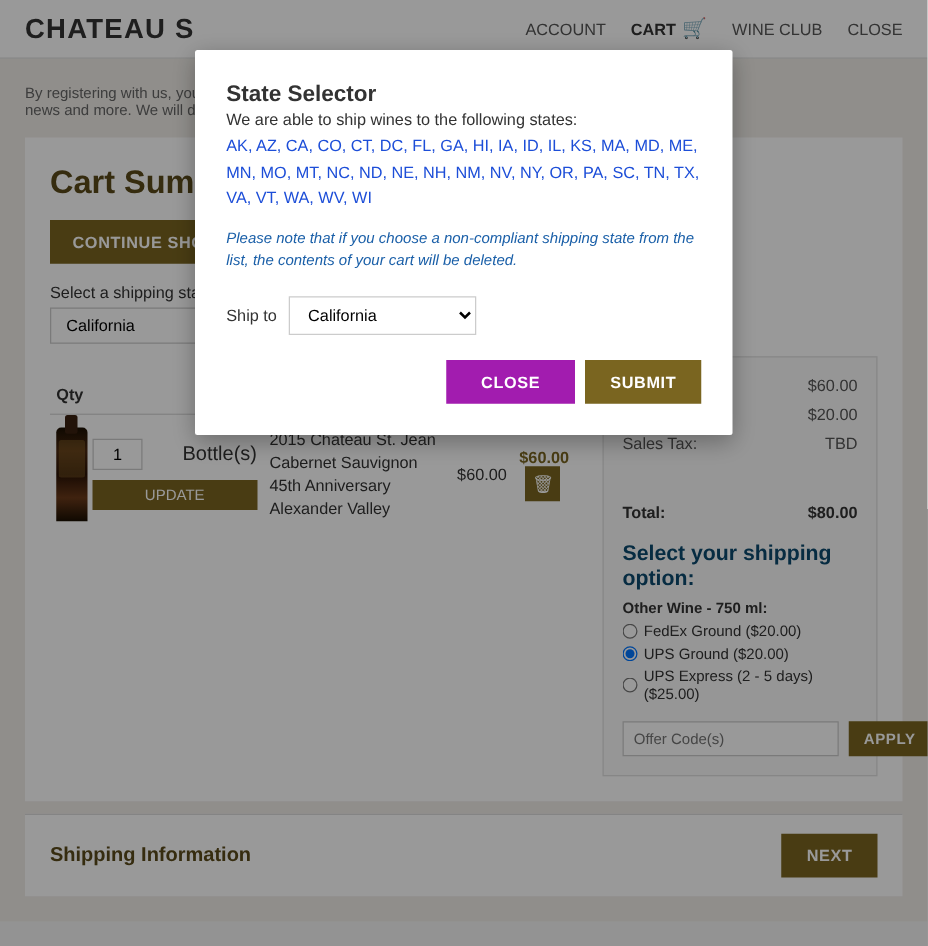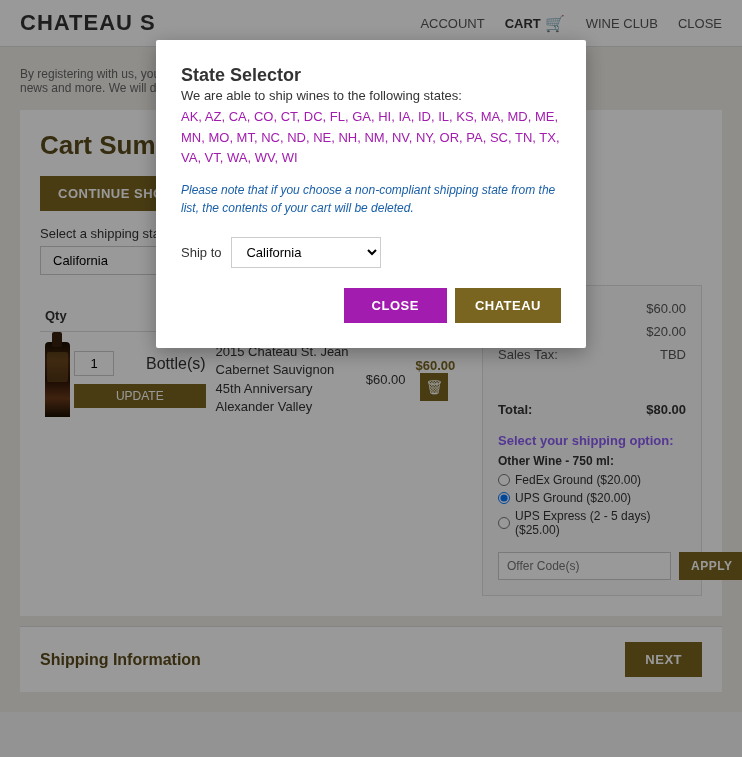--- a/index.html
+++ b/index.html
@@ -34,39 +34,39 @@
     .price-col { color: #333; }
     .total-col { color: #7a6520; font-weight: bold; }
     .delete-btn { background: #7a6520; color: white; border: none; width: 28px; height: 28px; cursor: pointer; font-size: 14px; }
 
     
     .page-layout { display: flex; gap: 15px; margin-top: 10px; }
     .cart-left { flex: 1; }
     .cart-right { width: 220px; background: #fafafa; border: 1px solid #e0e0e0; padding: 15px; }
     .summary-row { display: flex; justify-content: space-between; font-size: 13px; color: #555; margin-bottom: 8px; }
     .summary-row.total { font-weight: bold; color: #333; margin-top: 40px; }
-    .shipping-option-title { font-size: 13px; font-weight: bold; color: #8b5cf6; margin: 16px 0 6px; }
+    .shipping-option-title { font-size: 17px; font-weight: bold; color: #0c4a6e; margin: 16px 0 6px; }
     .wine-type-label { font-size: 12px; font-weight: bold; color: #333; margin-bottom: 5px; }
     .radio-option { font-size: 12px; color: #333; margin-bottom: 4px; display: flex; align-items: center; gap: 5px; }
     .radio-option input { width: 12px; height: 12px; }
     .offer-row { display: flex; gap: 8px; margin-top: 15px; }
     .offer-input { flex: 1; border: 1px solid #ccc; padding: 6px 8px; font-size: 12px; }
     .apply-btn { background: #7a6520; color: white; border: none; padding: 6px 12px; font-size: 12px; cursor: pointer; font-weight: bold; letter-spacing: 0.5px; }
 
     
     .shipping-footer { background: white; padding: 15px 20px; display: flex; justify-content: space-between; align-items: center; margin-top: 10px; border-top: 1px solid #ddd; }
     .shipping-footer-title { font-size: 16px; color: #5a4a1a; font-weight: bold; }
     .next-btn { background: #7a6520; color: white; border: none; padding: 10px 20px; font-size: 13px; font-weight: bold; cursor: pointer; letter-spacing: 0.5px; }
 
     
     .modal-overlay { position: fixed; top: 0; left: 0; width: 742px; height: 757px; background: rgba(0,0,0,0.4); z-index: 100; display: flex; align-items: flex-start; justify-content: center; padding-top: 40px; }
     .modal { background: white; width: 430px; border-radius: 2px; padding: 25px; box-shadow: 0 5px 20px rgba(0,0,0,0.3); }
     .modal-title { font-size: 18px; font-weight: bold; color: #333; }
     .modal-body { font-size: 13px; color: #333; line-height: 1.6; }
-    .modal-states { color: #a21caf; font-weight: normal; }
+    .modal-states { color: #1d4ed8; font-weight: normal; }
     .modal-warning { color: #1a5fa8; font-style: italic; margin-top: 12px; font-size: 12px; line-height: 1.5; }
     .modal-ship-row { display: flex; align-items: center; gap: 10px; margin: 20px 0; }
     .modal-ship-label { font-size: 13px; color: #333; }
     .modal-state-select { border: 1px solid #ccc; padding: 6px 10px; font-size: 13px; width: 150px; background: white; }
     .modal-buttons { display: flex; justify-content: flex-end; gap: 8px; margin-top: 10px; }
     .modal-close-btn { background: #a21caf; color: white; border: none; padding: 10px 28px; font-size: 13px; font-weight: bold; cursor: pointer; letter-spacing: 0.5px; }
     .modal-submit-btn { background: #7a6520; color: white; border: none; padding: 10px 20px; font-size: 13px; font-weight: bold; cursor: pointer; letter-spacing: 0.5px; }
   </style>
 </head>
 <body>
@@ -198,16 +198,16 @@
 
     <div class="modal-ship-row">
       <span class="modal-ship-label">Ship to</span>
       <select class="modal-state-select">
         <option>California</option>
       </select>
     </div>
 
     <div class="modal-buttons">
       <button class="modal-close-btn">CLOSE</button>
-      <button class="modal-submit-btn">CHATEAU</button>
+      <button class="modal-submit-btn">SUBMIT</button>
     </div>
   </div>
 </div>
 
 </body></html>

